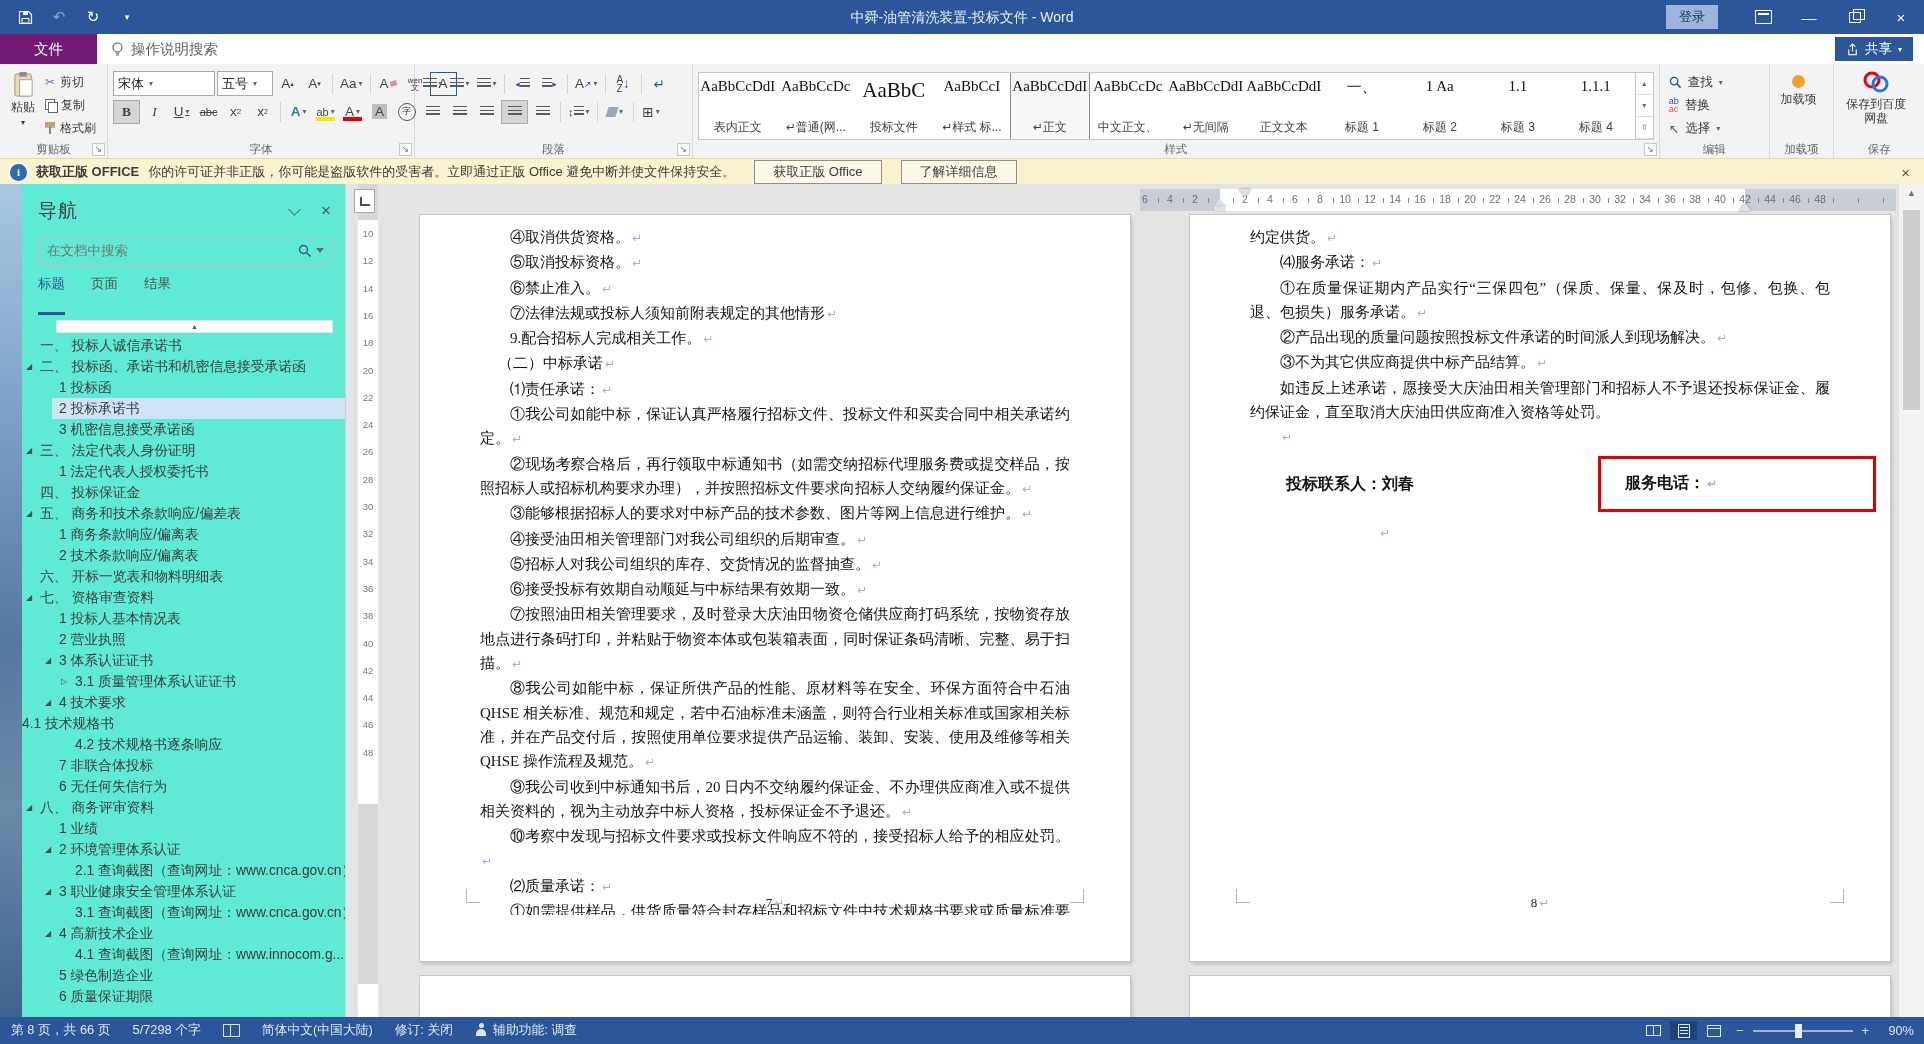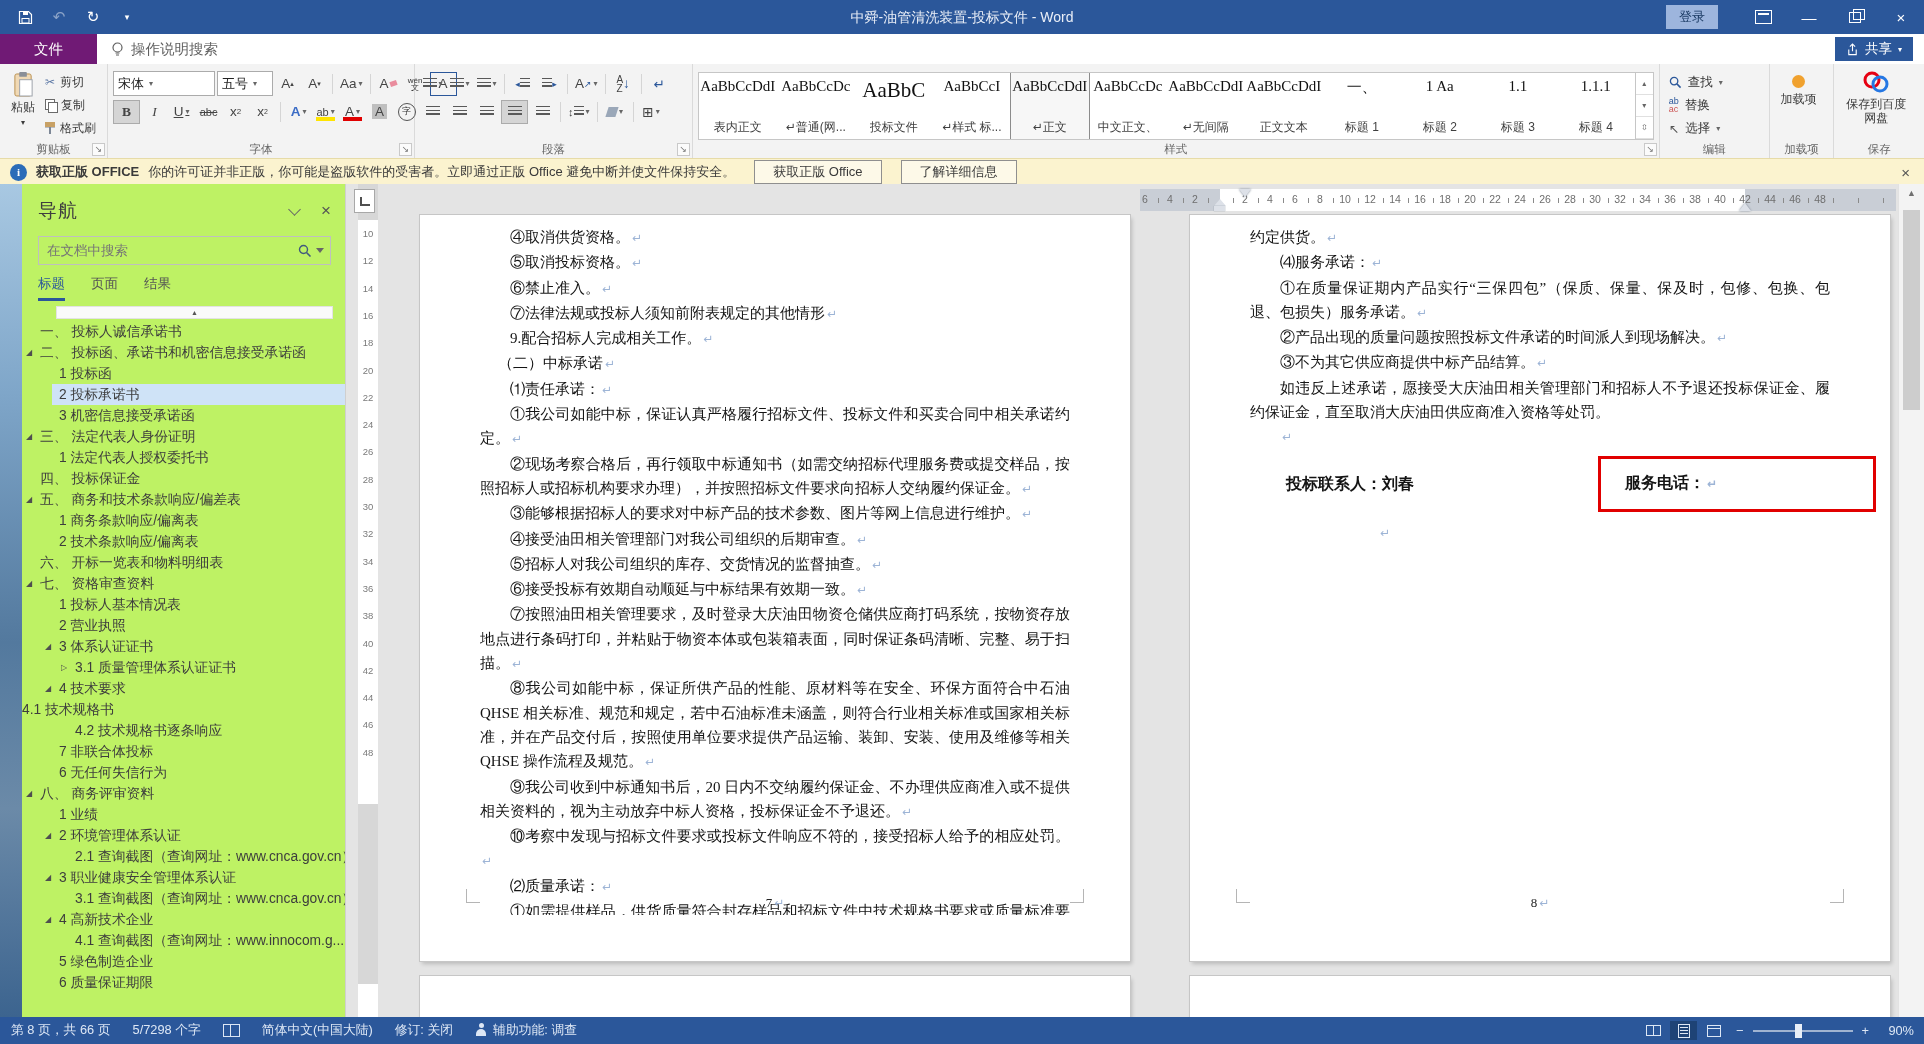--- a/index.html
+++ b/index.html
@@ -66,31 +66,31 @@
   .orangedot{width:13px;height:13px;border-radius:50%;background:#f0a12e;margin:4px 0 2px}
   
   #msgbar{position:absolute;top:158px;left:0;right:0;height:26px;background:#fbf3cf;border-top:1px solid #e6dba8;display:flex;align-items:center;gap:9px;padding-left:10px;font-size:13px;color:#3a3a3a}
   .info-i{width:17px;height:17px;border-radius:50%;background:#2b6cb8;color:#fff;font-size:11px;font-weight:bold;display:flex;align-items:center;justify-content:center;font-family:"Liberation Serif",serif}
   .mbtn{border:1px solid #8f8f8f;background:#fdf9e8;padding:2px 18px;font-size:13px;margin-left:10px;white-space:nowrap}
   .mclose{margin-left:auto;margin-right:14px;color:#555;font-size:15px}
   
   #main{position:absolute;top:184px;bottom:27px;left:0;right:0}
   #wallpaper{position:absolute;left:0;top:0;width:22px;bottom:0;background:linear-gradient(180deg,#a8c8e2 0%,#7fa6c9 25%,#53799e 55%,#6b8aa8 75%,#3c648f 100%)}
   
-  #navpane{position:absolute;left:22px;top:0;width:323px;bottom:0;background:#bef264;border-right:1px solid #cfcfcf;overflow:hidden}
+  #navpane{position:absolute;left:22px;top:0;width:323px;bottom:0;background:#5eead4;border-right:1px solid #cfcfcf;overflow:hidden}
   .nav-head{display:flex;align-items:center;padding:14px 14px 6px 16px}
   .nav-title{font-size:19px;color:#3f3f3f;letter-spacing:1px}
   .nav-hicons{margin-left:auto;display:flex;align-items:center;gap:22px;color:#666}
   .chev{width:8px;height:8px;border-right:1.6px solid #666;border-bottom:1.6px solid #666;transform:rotate(45deg);margin-top:-3px}
   .nav-x{font-size:17px;color:#555}
   .nav-search{margin:6px 14px 0 16px;height:27px;border:1px solid #bfbfbf;display:flex;align-items:center;padding-left:8px;font-size:13.5px;color:#767676}
   .nav-search .sright{margin-left:auto;display:flex;align-items:center;gap:4px;padding-right:6px}
   .tri-dn{width:0;height:0;border-left:4px solid transparent;border-right:4px solid transparent;border-top:5px solid #666}
   .nav-tabs{display:flex;gap:26px;padding:10px 0 0 16px;font-size:13.5px;color:#555}
-  .nav-tab{padding-bottom:5px}
+  .nav-tab{padding-bottom:19px}
   .nav-tab.on{color:#2b579a;border-bottom:3px solid #2b579a}
   .nav-topscroll{margin:5px 12px 2px 34px;height:11px;background:#fafafa;border:1px solid #e3e3e3;display:flex;align-items:center;justify-content:center;font-size:7px;color:#555}
   #nav-list{font-size:13.8px;color:#3d3d3d}
   .nrow{position:relative;height:21px;line-height:21px;white-space:nowrap;overflow:hidden;cursor:default}
   .nrow.sel{background:linear-gradient(to right,transparent 30px,#cfe3f7 30px)}
   .tri{position:absolute;top:0;font-size:8px;color:#4f4f4f}
   
   #docarea{position:absolute;left:346px;right:25px;top:0;bottom:0;background:#e4e4e4;overflow:hidden}
   #vruler{position:absolute;left:12px;top:0;width:20px;bottom:0;background:#d7d7d7}
   .vband{position:absolute;left:0;right:0;background:#fff}

